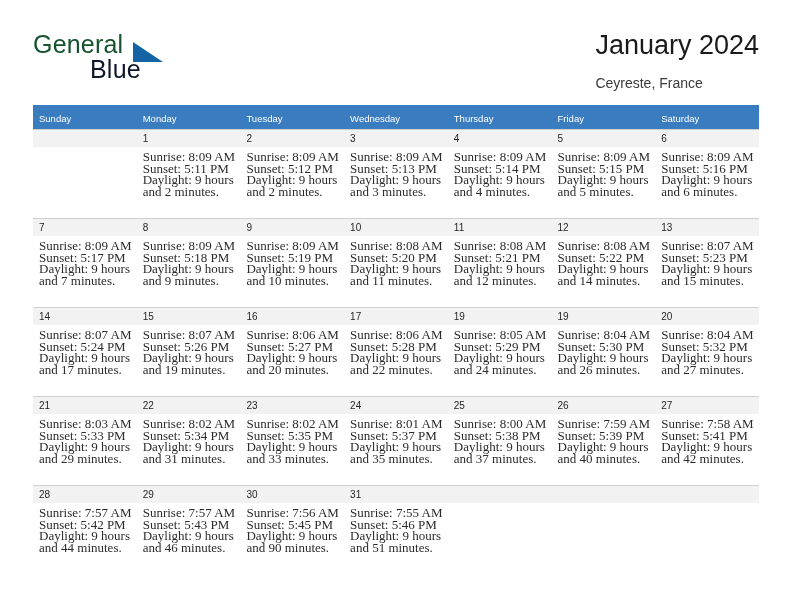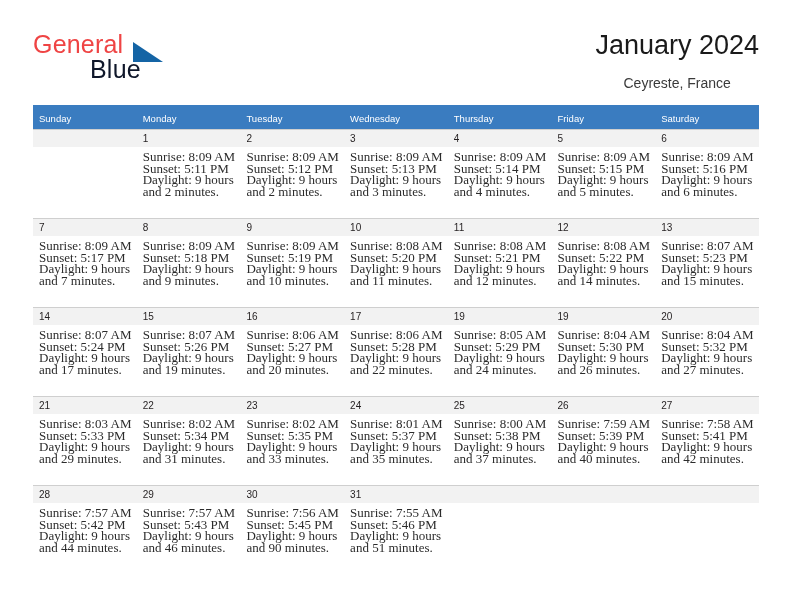--- a/index.html
+++ b/index.html
@@ -35,21 +35,21 @@
     top: 2px;
     width: 200px;
     height: 62px;
   }
   .brand-general {
     position: absolute;
     left: 0;
     top: 0;
     font-size: 25px;
     letter-spacing: 0.2px;
-    color: #ef4444;
+    color: #14532d;
     font-family: "Liberation Sans", sans-serif;
   }
   .brand-blue {
     position: absolute;
     left: 57px;
     top: 25px;
     font-size: 25px;
     letter-spacing: 0.2px;
     color: #0f172a;
     font-family: "Liberation Sans", sans-serif;
@@ -61,21 +61,21 @@
     width: 0;
     height: 0;
     border-left: 30px solid #1464a5;
     border-top: 20px solid transparent;
   }
 
   .title-block {
     position: absolute;
     right: 0;
     top: 0;
-    text-align: center;
+    text-align: left;
   }
   .cal-title {
     font-size: 27px;
     color: #1a1a1a;
     line-height: 34px;
     white-space: nowrap;
     font-family: "Liberation Sans", sans-serif;
   }
   .cal-subtitle {
     font-size: 14px;

